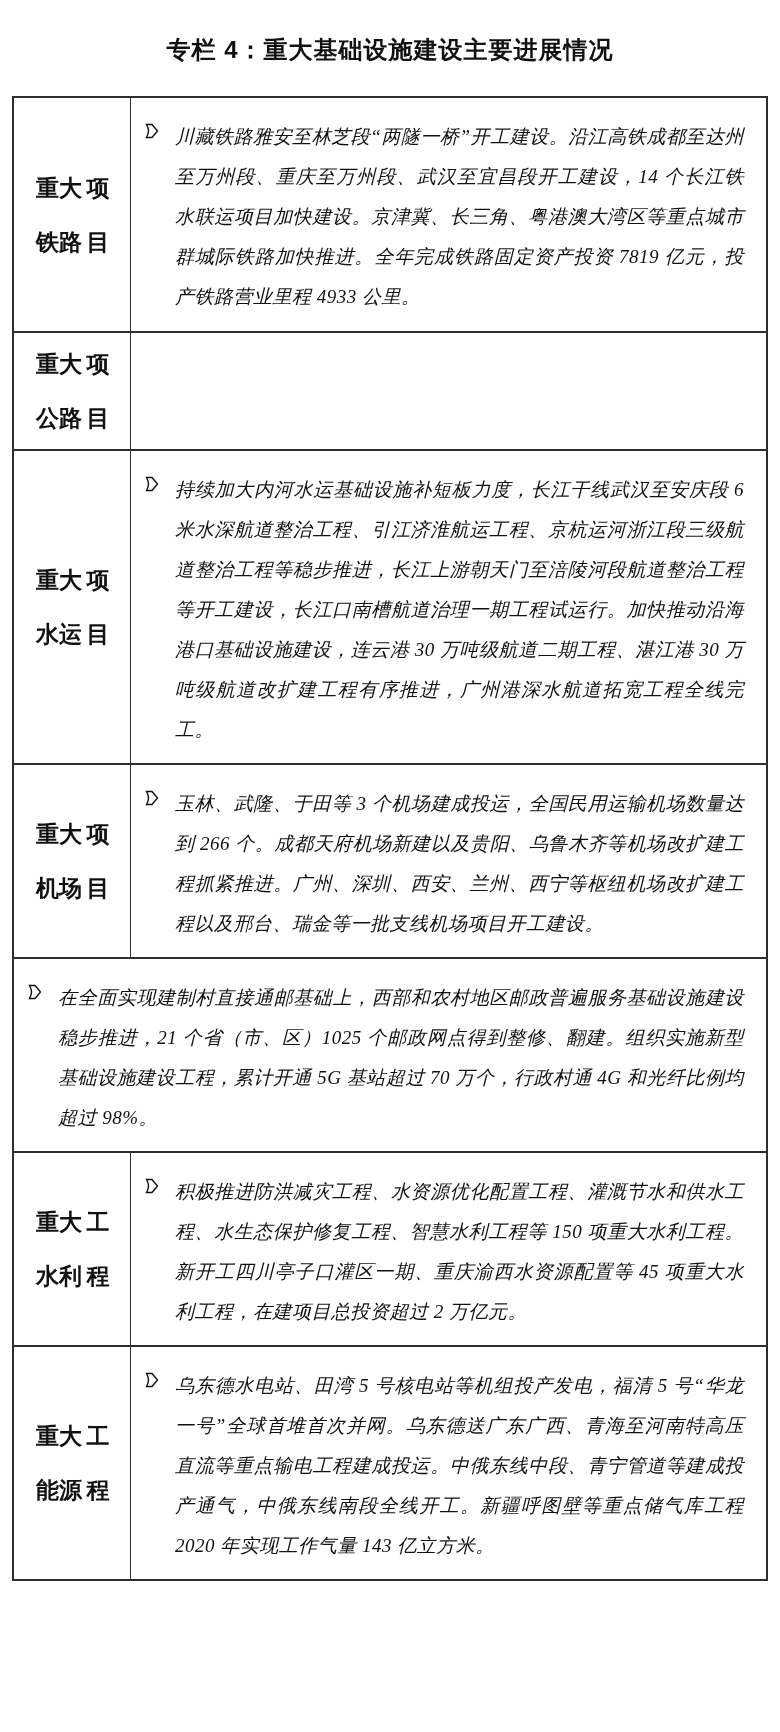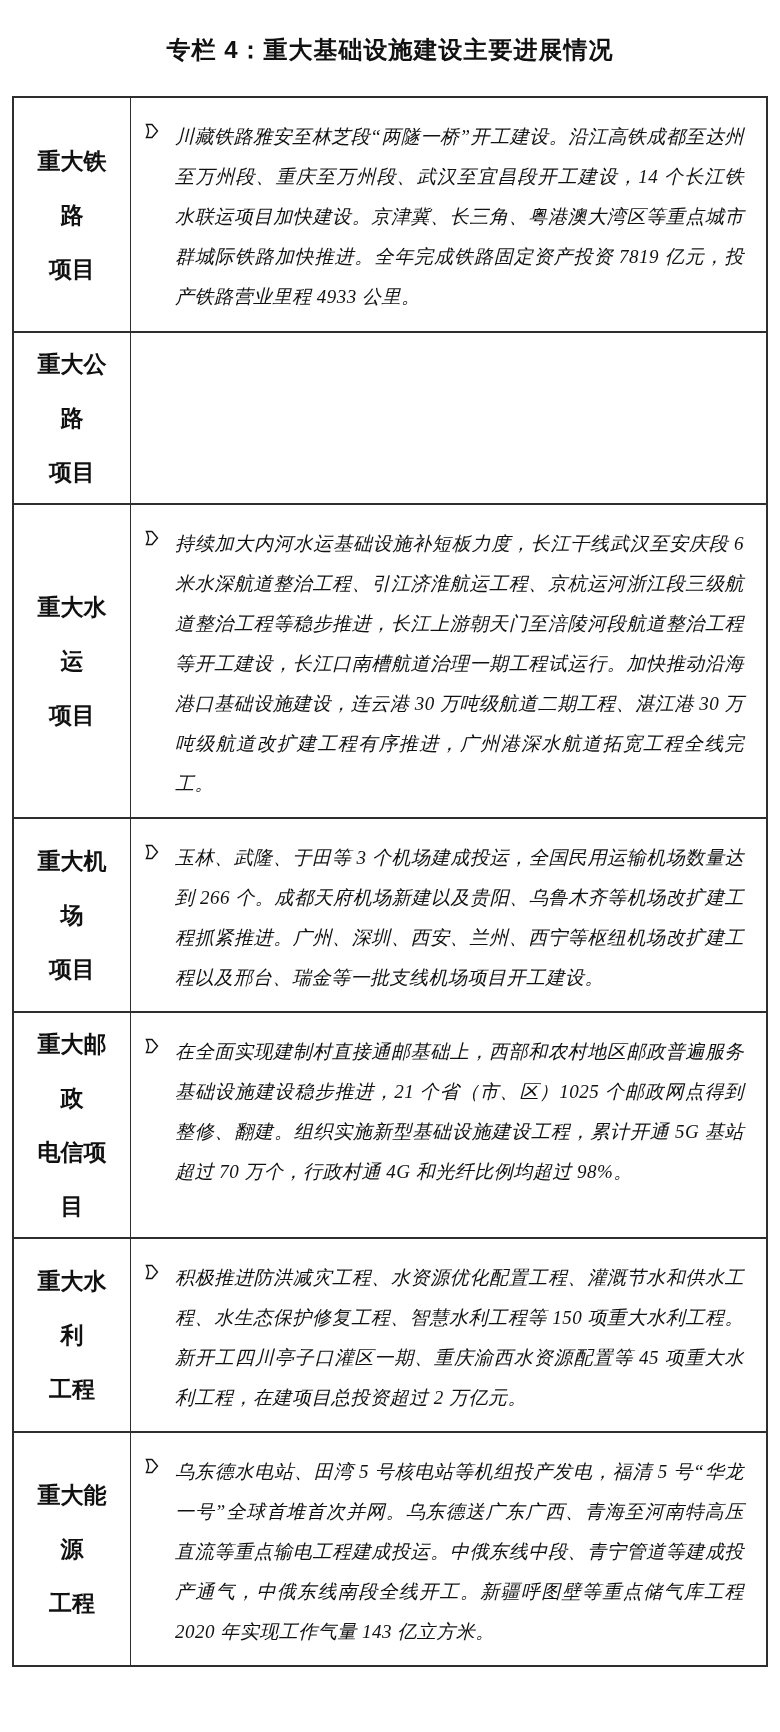--- a/index.html
+++ b/index.html
@@ -35,21 +35,20 @@
     border-bottom: 2px solid #2e2e2e;
   }
   .box-row:last-child {
     border-bottom: none;
   }
   .label-cell {
     flex: 0 0 117px;
     width: 117px;
     border-right: 1.5px solid #2e2e2e;
     display: flex;
-    flex-direction: column;
     justify-content: center;
     align-items: center;
     text-align: center;
     font-family: "Liberation Sans", "DejaVu Sans", sans-serif;
     font-weight: bold;
     font-size: 23px;
     line-height: 54px;
     padding: 4px 19px;
     box-sizing: border-box;
   }
@@ -139,24 +138,20 @@
         <span class="bullet">
           <svg width="16" height="20" viewBox="0 0 16 20">
               <path d="M2.5 3.5 L8 3.5 L13.5 10 L8 16.5 L2.5 16.5 Q4.5 13 4.5 10 Q4.5 7 2.5 3.5 Z" fill="none" stroke="#111" stroke-width="1.4"></path>
             </svg>
         </span>
         <span>玉林、武隆、于田等 3 个机场建成投运，全国民用运输机场数量达到 266 个。成都天府机场新建以及贵阳、乌鲁木齐等机场改扩建工程抓紧推进。广州、深圳、西安、兰州、西宁等枢纽机场改扩建工程以及邢台、瑞金等一批支线机场项目开工建设。</span>
       </div>
     </div>
 
     <div class="box-row r5">
-      <div class="label-cell">
-        <span>重大邮政</span>
-        <span>电信项目</span>
-      </div>
       <div class="content-cell">
         <span class="bullet">
           <svg width="16" height="20" viewBox="0 0 16 20">
               <path d="M2.5 3.5 L8 3.5 L13.5 10 L8 16.5 L2.5 16.5 Q4.5 13 4.5 10 Q4.5 7 2.5 3.5 Z" fill="none" stroke="#111" stroke-width="1.4"></path>
             </svg>
         </span>
         <span>在全面实现建制村直接通邮基础上，西部和农村地区邮政普遍服务基础设施建设稳步推进，21 个省（市、区）1025 个邮政网点得到整修、翻建。组织实施新型基础设施建设工程，累计开通 5G 基站超过 70 万个，行政村通 4G 和光纤比例均超过 98%。</span>
       </div>
     </div>
 

